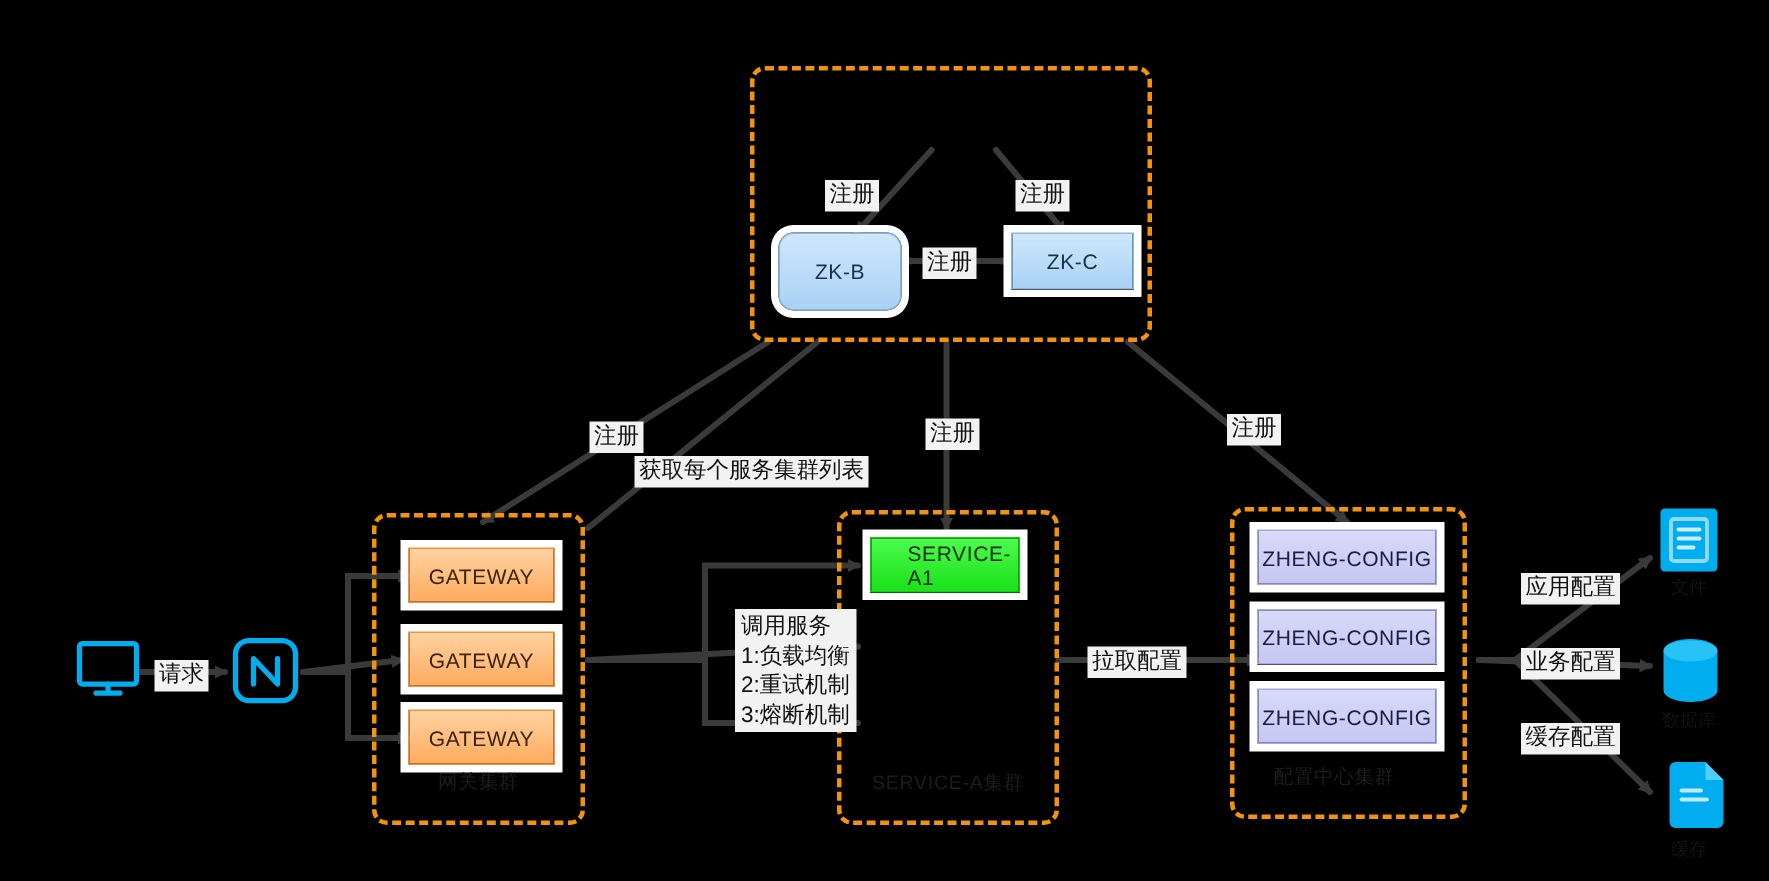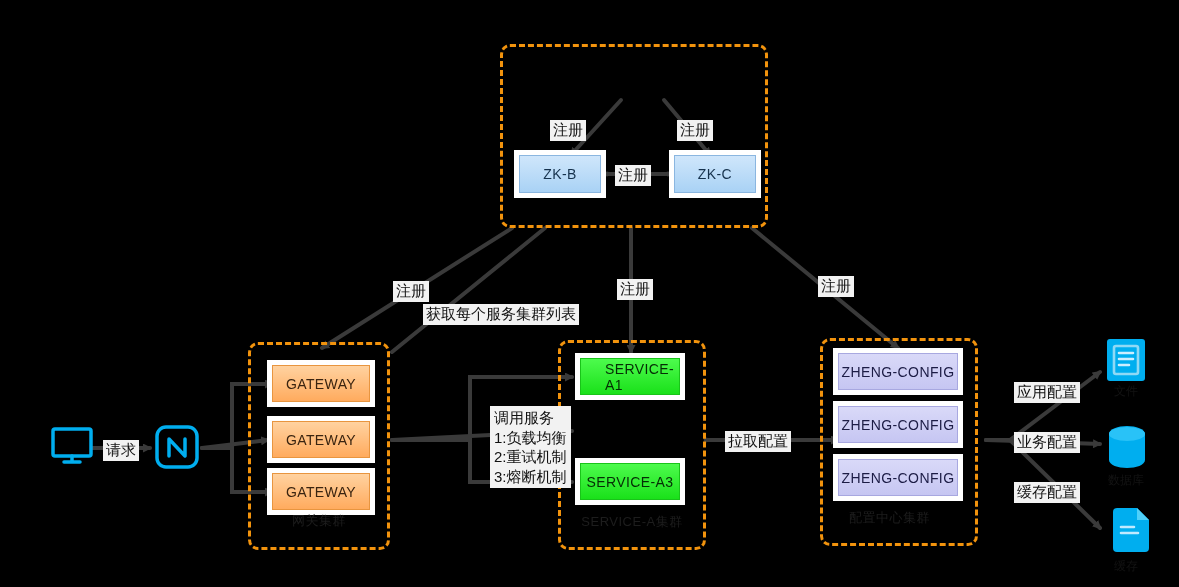--- a/index.html
+++ b/index.html
@@ -102,39 +102,38 @@
       <path d="M706,440 L838,440" marker-start="url(#dot)" marker-end="url(#ah)"></path>
 
       <path d="M986,440 L1010,440 L1100,372" marker-end="url(#ah)"></path>
       <path d="M986,440 L1100,444" marker-end="url(#ah)"></path>
       <path d="M986,440 L1010,440 L1100,528" marker-end="url(#ah)"></path>
     </g>
   </svg>
 
   <div class="cluster" style="left:500px;top:44px;width:268px;height:184px;"></div>
 
-  <div class="node zk" style="left:519px;top:155px;width:82px;height:38px;">ZK-B</div>
+  <div class="node zk" style="left:519px;top:155px;width:82px;height:52px;border-radius:10px;">ZK-B</div>
   <div class="node zk" style="left:674px;top:155px;width:82px;height:38px;">ZK-C</div>
 
   <div class="elabel" style="left:550px;top:120px;">注册</div>
   <div class="elabel" style="left:677px;top:120px;">注册</div>
   <div class="elabel" style="left:615px;top:165px;">注册</div>
 
   <div class="cluster" style="left:248px;top:342px;width:142px;height:208px;"></div>
 
   <div class="node gw" style="left:272px;top:365px;width:98px;height:37px;">GATEWAY</div>
   <div class="node gw" style="left:272px;top:421px;width:98px;height:37px;">GATEWAY</div>
   <div class="node gw" style="left:272px;top:473px;width:98px;height:37px;">GATEWAY</div>
 
   <div class="cluster-caption" style="left:248px;top:512px;width:142px;">网关集群</div>
 
   <div class="cluster" style="left:558px;top:340px;width:148px;height:210px;"></div>
 
   <div class="node svc" style="left:580px;top:358px;width:100px;height:37px;padding-left:24px;">SERVICE-A1</div>
-  <div class="node svc" style="left:580px;top:463px;width:100px;height:37px;">SERVICE-A3</div>
 
   <div class="cluster-caption" style="left:558px;top:513px;width:148px;">SERVICE-A集群</div>
 
   <div class="cluster" style="left:820px;top:338px;width:158px;height:208px;"></div>
 
   <div class="node cfg" style="left:838px;top:353px;width:120px;height:37px;">ZHENG-CONFIG</div>
   <div class="node cfg" style="left:838px;top:406px;width:120px;height:37px;">ZHENG-CONFIG</div>
   <div class="node cfg" style="left:838px;top:459px;width:120px;height:37px;">ZHENG-CONFIG</div>
 
   <div class="cluster-caption" style="left:820px;top:509px;width:139px;">配置中心集群</div>

